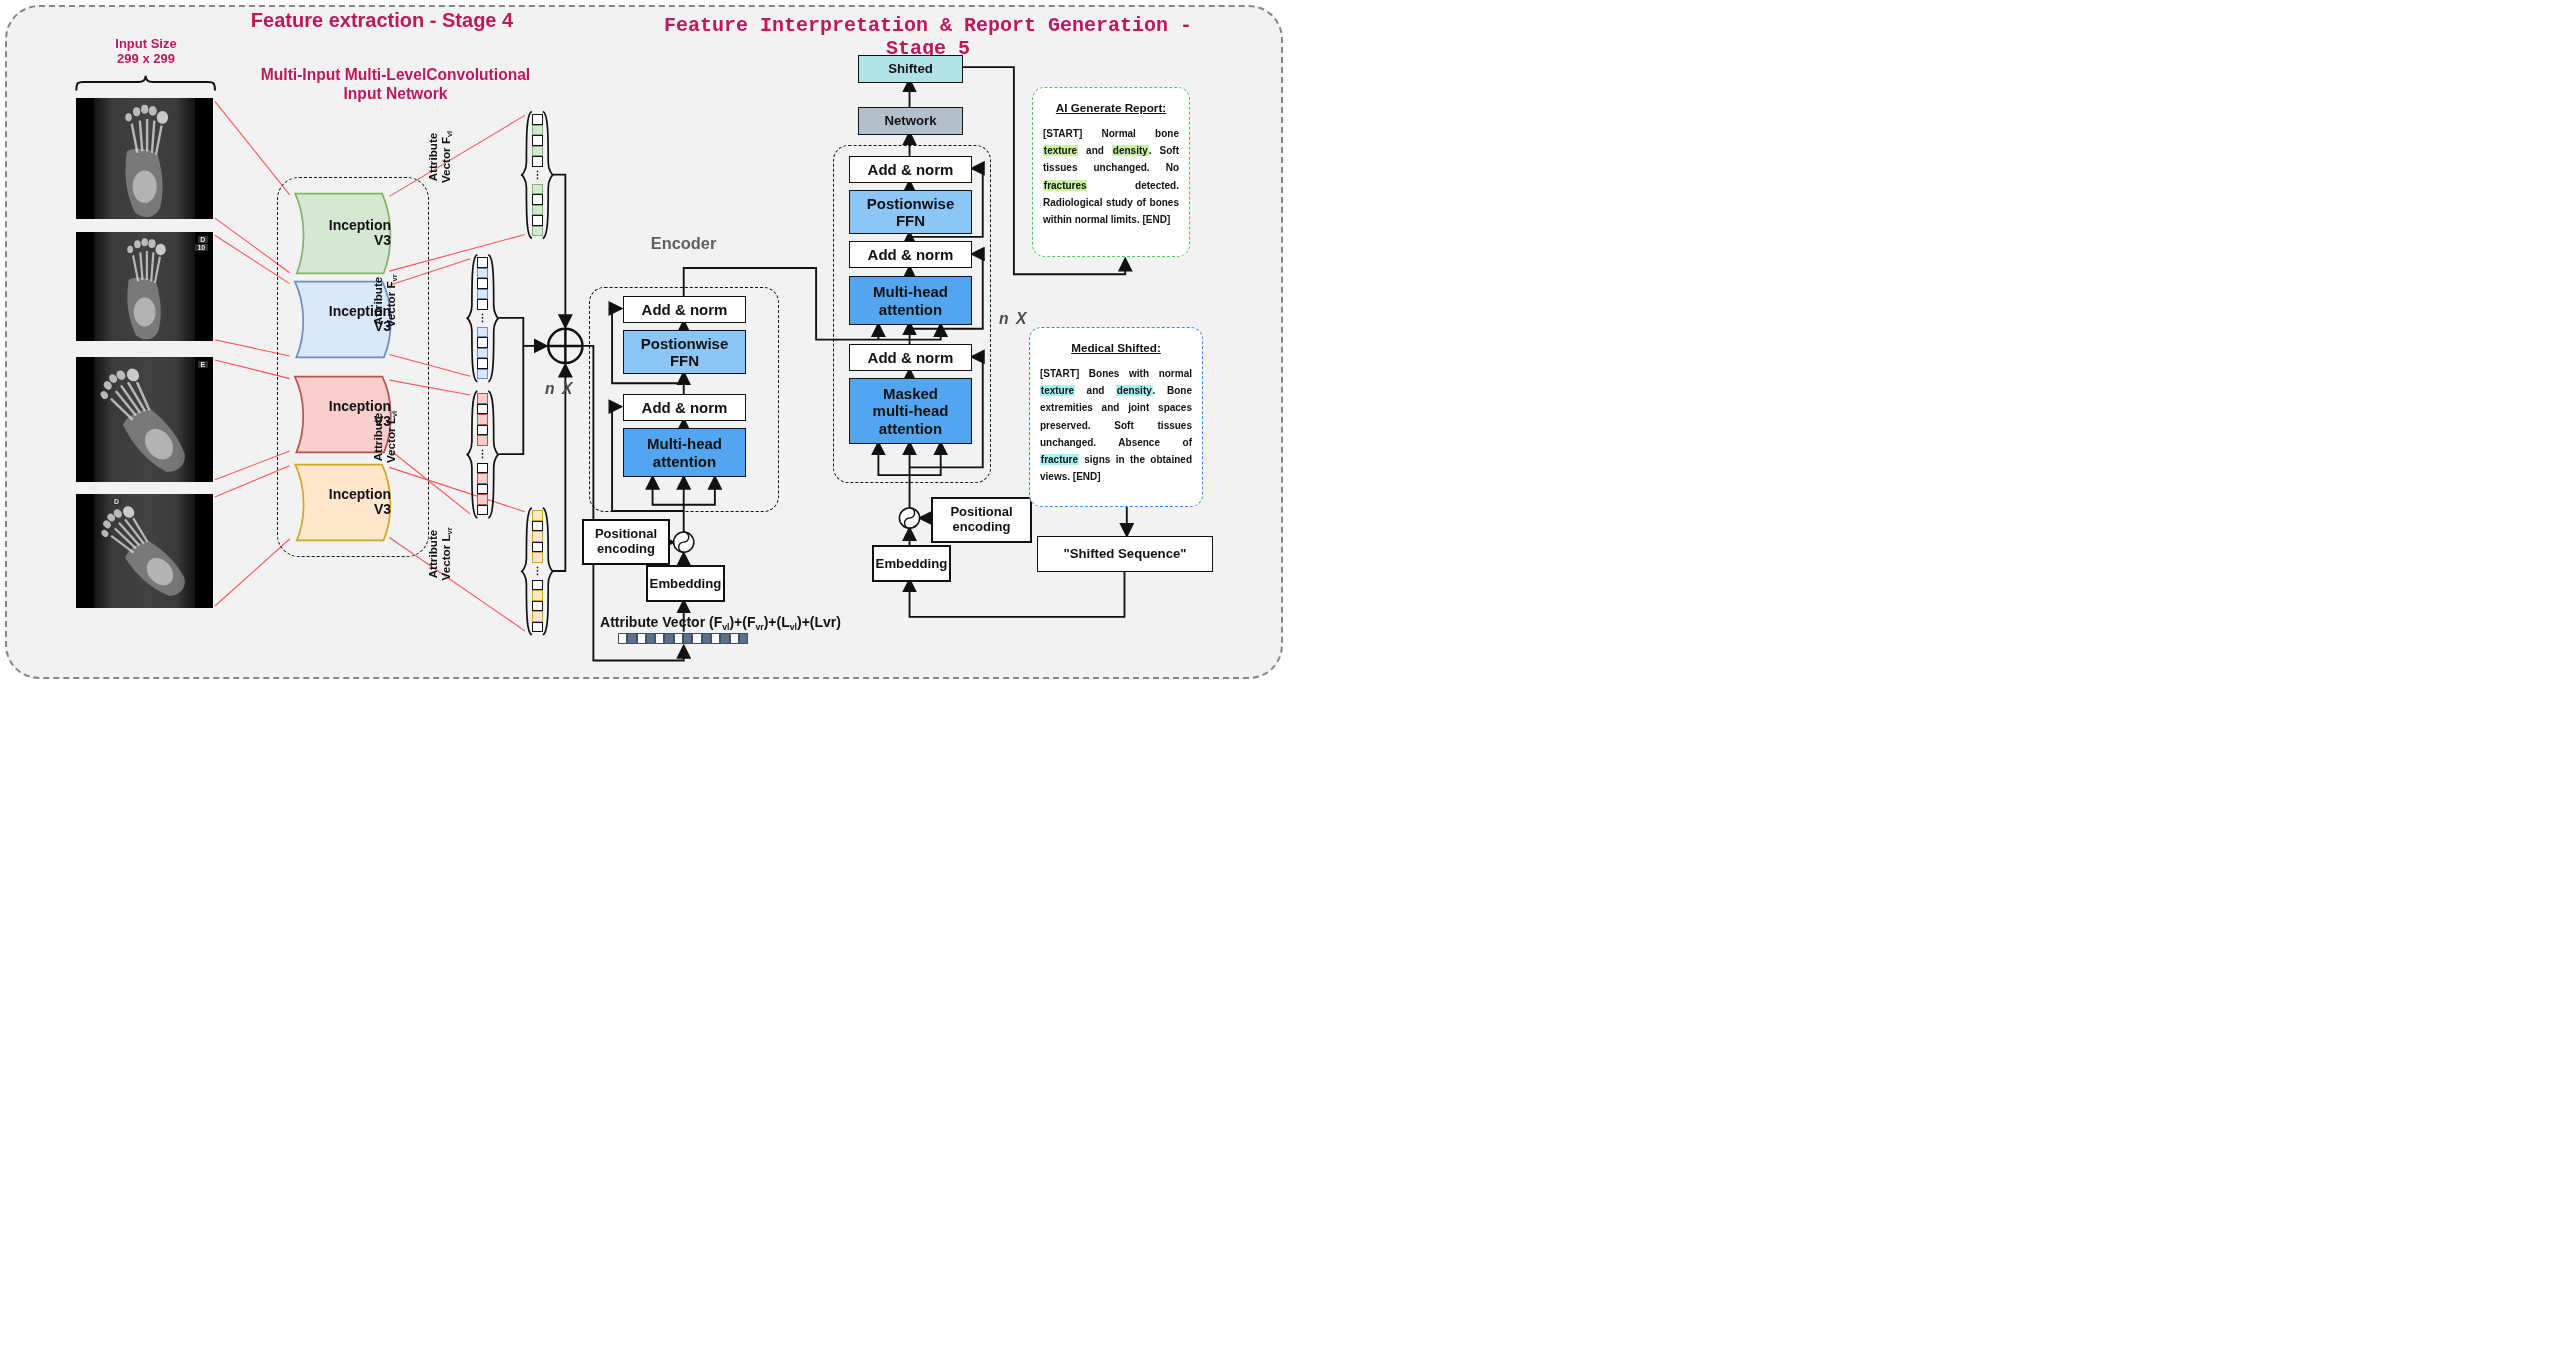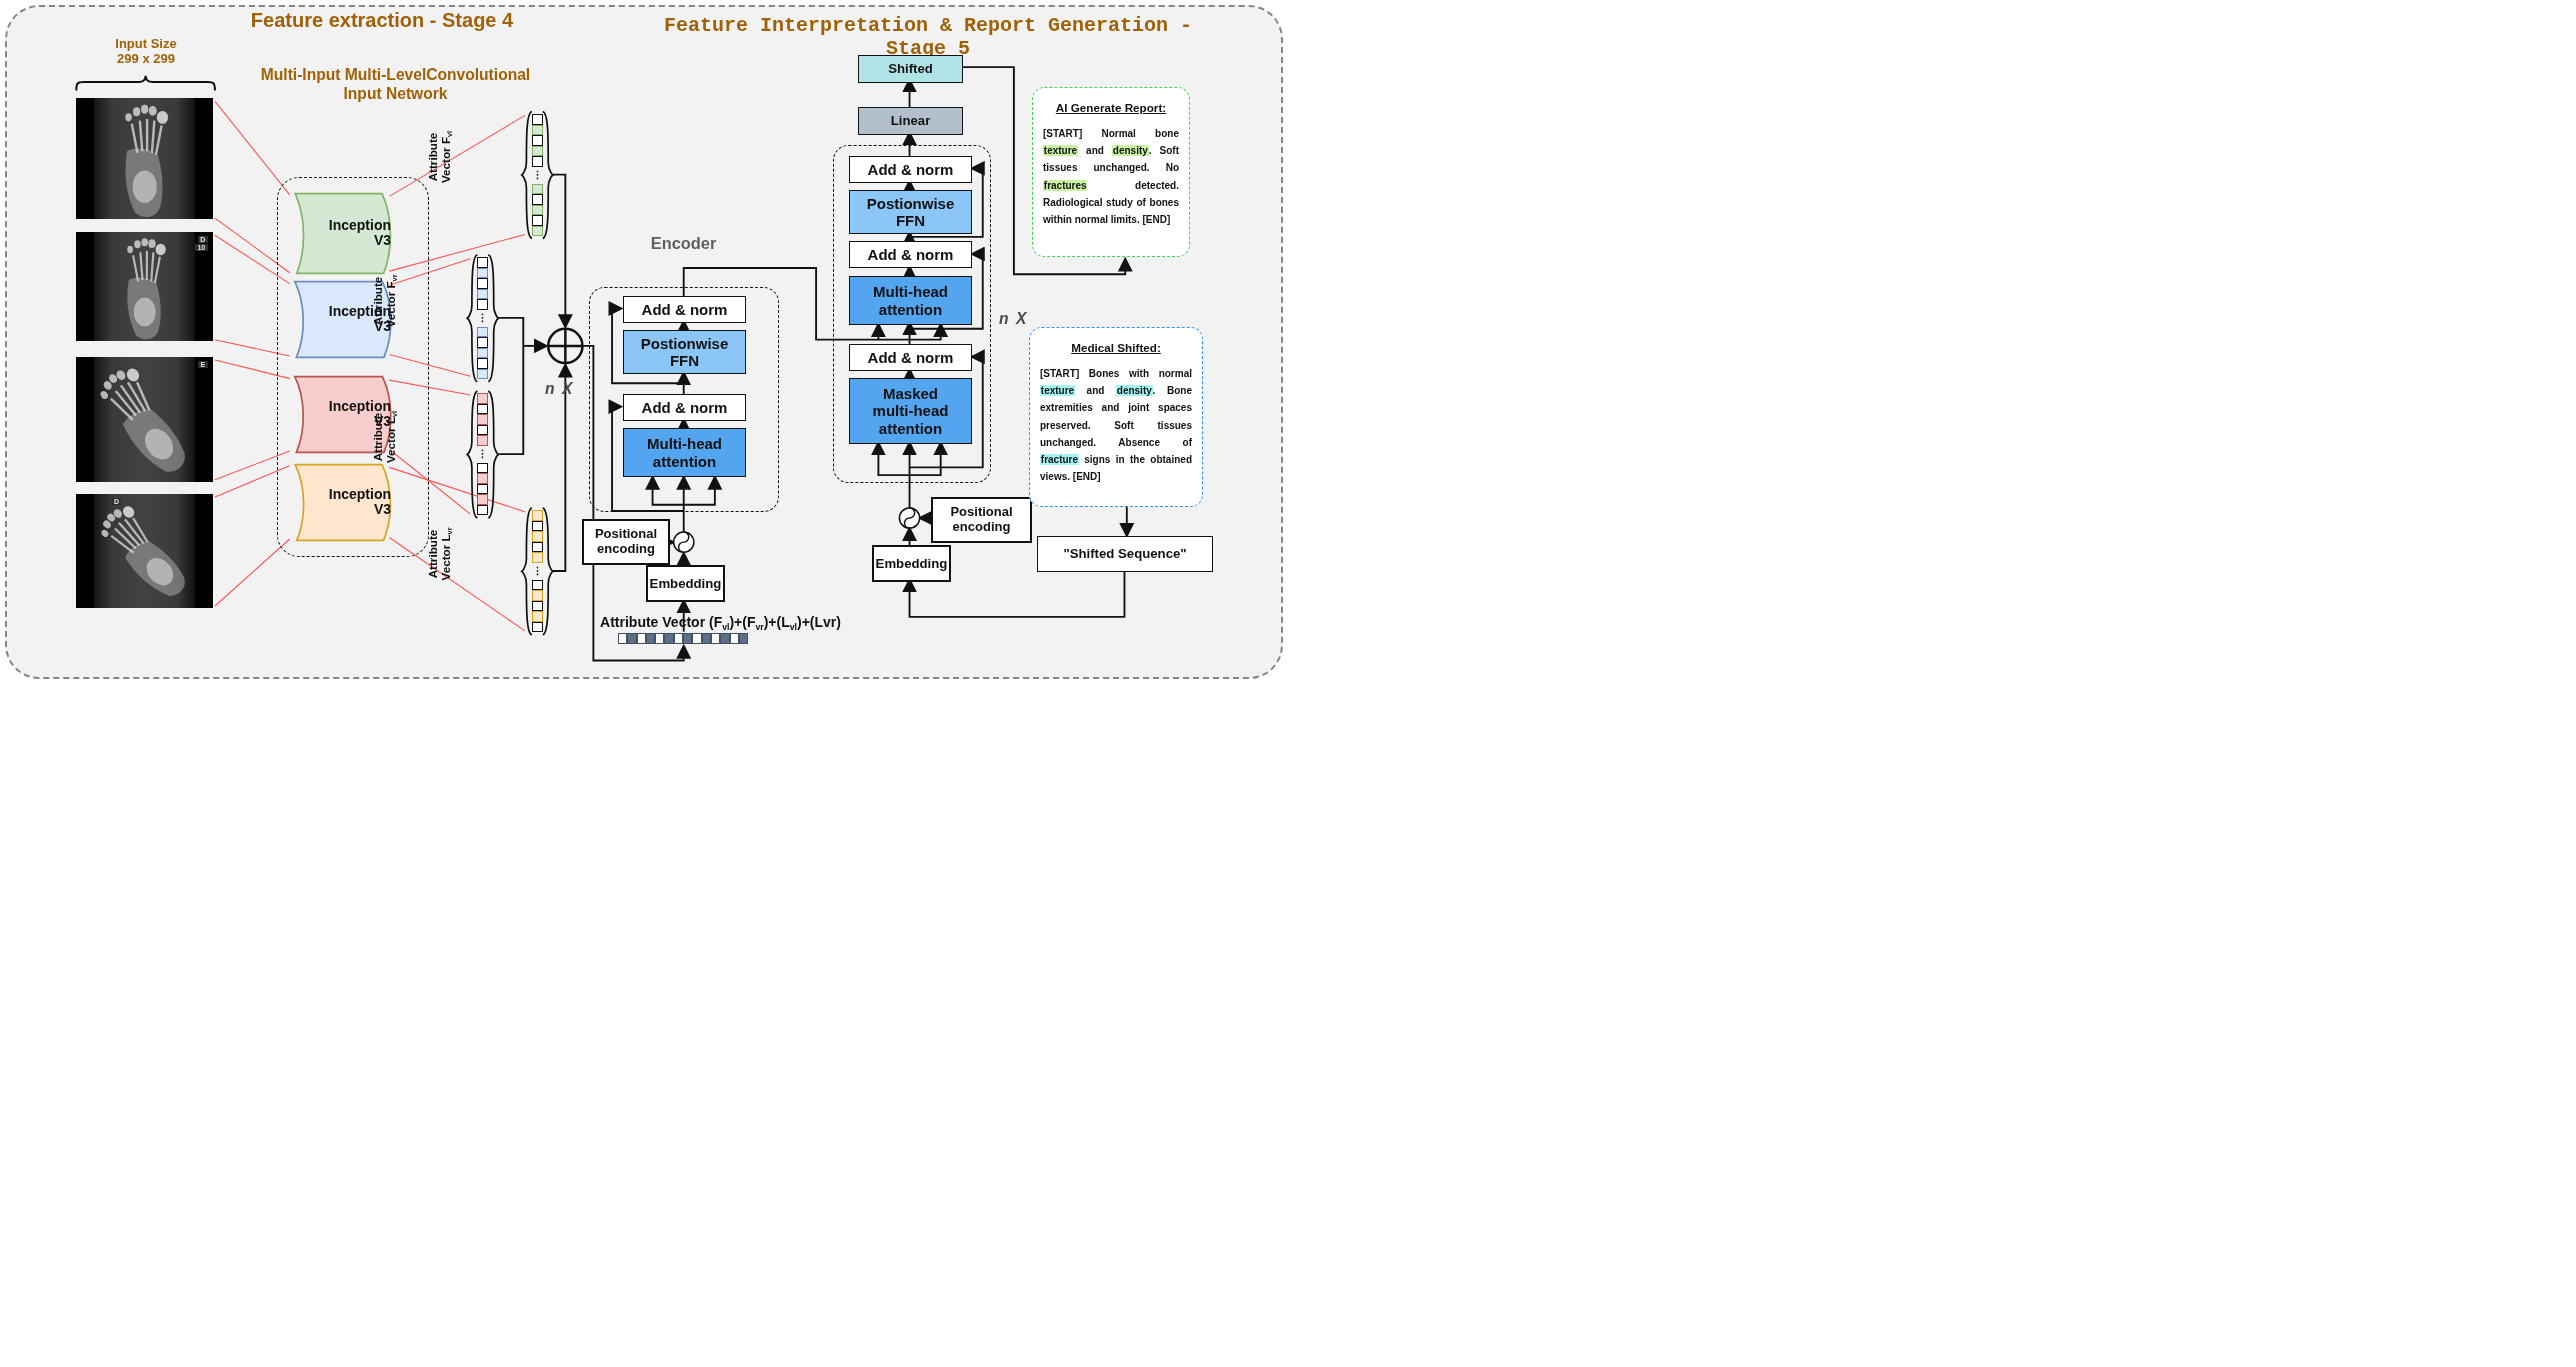--- a/index.html
+++ b/index.html
@@ -1,21 +1,21 @@
 <!DOCTYPE html>
 <html style="font-size:12.5px"><head>
 <meta charset="utf-8">
 <style>
   html,body{margin:0;padding:0;background:#ffffff;font-family:"Liberation Sans",sans-serif;}
   .canvas{position:relative;width:1288px;height:684px;background:#ffffff;overflow:hidden;}
   .frame{position:absolute;left:4.7px;top:4.7px;width:1274px;height:670px;background:#f2f2f2;
          border:2.3px dashed #858585;border-radius:34px;}
   #wires{position:absolute;left:0;top:0;width:1288px;height:684px;z-index:1;pointer-events:none;}
   .abs{position:absolute;z-index:2;}
-  .ttl{font-weight:bold;color:#a16207;text-align:center;}
+  .ttl{font-weight:bold;color:#be185d;text-align:center;}
   .rot{position:absolute;z-index:2;transform:translate(-50%,-50%) rotate(-90deg);
        text-align:center;font-weight:bold;color:#111;line-height:1.08;white-space:nowrap;}
   .xray{position:absolute;z-index:2;background:#000;}
   .film{position:absolute;left:13%;top:0;width:74%;height:100%;
         background:linear-gradient(90deg,#141414,#3a3a3a 18%,#424242 50%,#3a3a3a 82%,#121212);}
   .marks{position:absolute;top:3.9px;right:5.5px;display:flex;flex-direction:column;gap:1.6px;align-items:flex-end;z-index:3;}
   .marks.tl{right:auto;left:26%;}
   .marks span{font-size:7px;font-weight:bold;color:#e8e8e8;background:#2f2f2f;padding:0 2.3px;border-radius:0.8px;}
   .marks span:empty{display:none;}
   .blk{position:absolute;z-index:2;display:flex;flex-direction:column;align-items:center;justify-content:center;
@@ -356,21 +356,21 @@
       <div class="sq" style="background: rgb(92, 113, 136);"></div>
       <div class="sq" style="background: rgb(255, 255, 255);"></div>
       <div class="sq" style="background: rgb(92, 113, 136);"></div>
       <div class="sq" style="background: rgb(255, 255, 255);"></div>
       <div class="sq" style="background: rgb(92, 113, 136);"></div>
       <div class="sq" style="background: rgb(255, 255, 255);"></div>
       <div class="sq" style="background: rgb(92, 113, 136);"></div>
     </div>
 
   <div class="blk softmax" style="left: 858px; top: 55px; width: 103px; height: 26px; font-size: 13.2px; background: rgb(176, 227, 230);">Shifted</div>
-  <div class="blk linear" style="left: 858px; top: 107px; width: 103px; height: 26px; font-size: 13.2px; background: rgb(179, 192, 203);">Linear</div>
+  <div class="blk linear" style="left: 858px; top: 107px; width: 103px; height: 26px; font-size: 13.2px; background: rgb(179, 192, 203);">Network</div>
   <div class="dash" style="left:833px;top:145px;width:156px;height:336px;border-radius:15.6px;"></div>
   <div class="blk" style="left:849px;top:156px;width:121px;height:25px;">Add &amp; norm</div>
   <div class="blk ffn two" style="left: 849px; top: 190px; width: 121px; height: 42px; background: rgb(140, 198, 247);">
     <span>Postionwise</span>
       <span>FFN</span>
     </div>
   <div class="blk" style="left:849px;top:241px;width:121px;height:25px;">Add &amp; norm</div>
   <div class="blk mha two" style="left: 849px; top: 276px; width: 121px; height: 47px; background: rgb(84, 165, 239);">
     <span>Multi-head</span>
       <span>attention</span>

